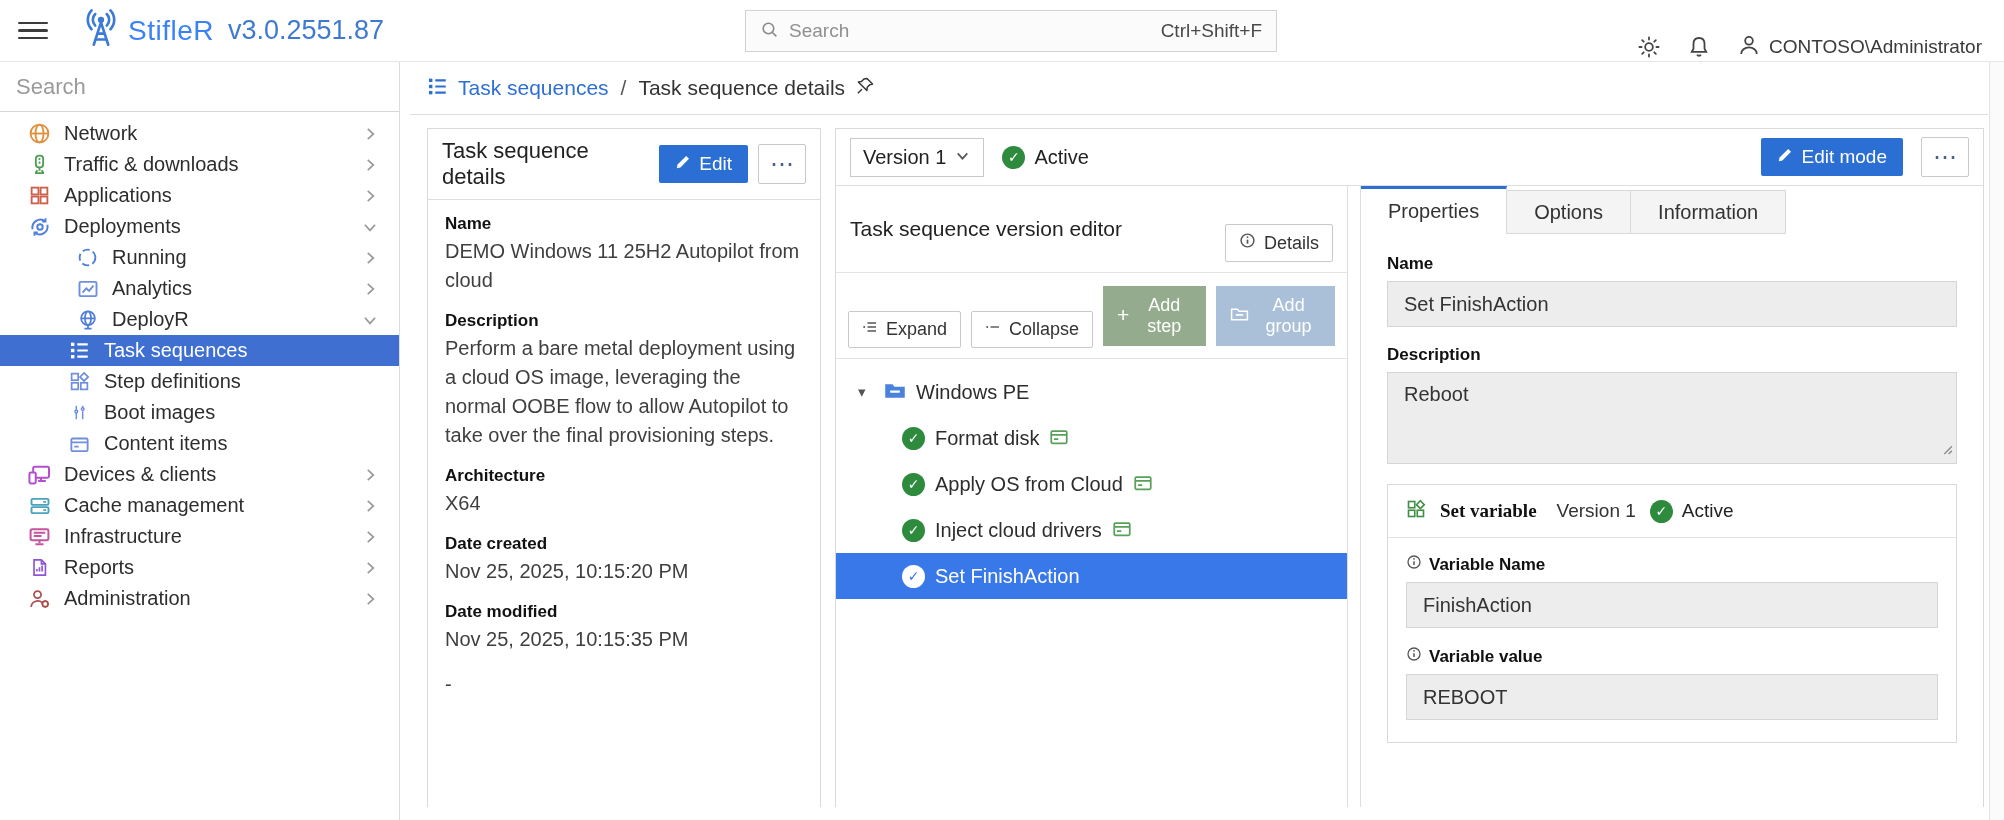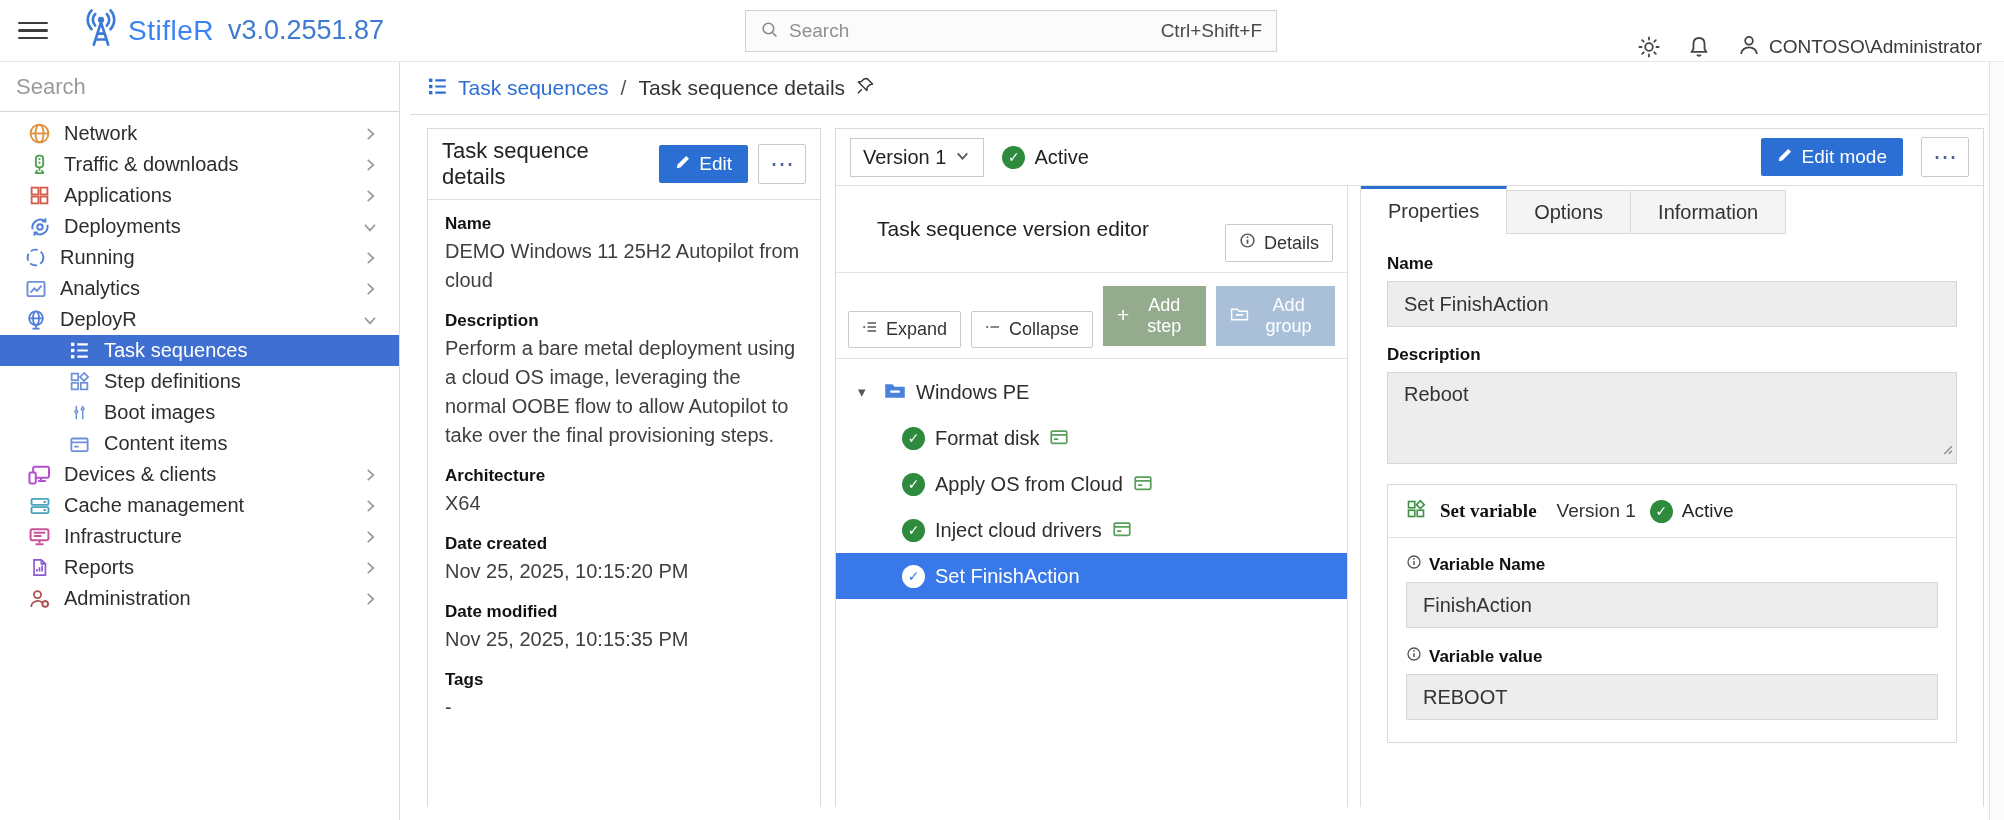--- a/index.html
+++ b/index.html
@@ -29,21 +29,21 @@
     border-right:1px solid #dcdcdc; }
   .side-search { height:50px; border-bottom:1px solid #d6d6d6; display:flex; align-items:center; }
   .side-search input { width:100%; border:none; outline:none; font-size:22px; color:#333; padding:0 16px;
     font-family:inherit; }
   .side-search input::placeholder { color:#9a9a9a; }
   .nav { padding-top:6px; }
   .nav-item { height:31px; display:flex; align-items:center; font-size:20px; color:#2d2d2d; cursor:pointer;
     position:relative; }
   .nav-item .ic { width:23px; display:flex; justify-content:center; margin-right:13px; }
   .nav-item.l0 { padding-left:28px; }
-  .nav-item.l1 { padding-left:24px; }
+  .nav-item.l1 { padding-left:76px; }
   .nav-item.l2 { padding-left:68px; }
   .nav-item .chev { position:absolute; right:20px; top:7px; }
   .nav-item.selected { background:#3f6fd1; color:#fff; }
   .nav-item.selected .ic { color:#fff; }
 
   .c-home{color:#d6436f}.c-net{color:#e0913f}.c-traffic{color:#4d9e50}.c-apps{color:#cf5f4a}
   .c-blue{color:#4f7fd9}.c-blue2{color:#6f8fdd}.c-dev{color:#b34fd0}.c-cache{color:#4aa3bd}
   .c-infra{color:#c4549c}.c-rep{color:#8d55d4}.c-adm{color:#ad5050}
 
   
@@ -80,21 +80,21 @@
   .check { width:23px; height:23px; border-radius:50%; background:#2e8b3d; color:#fff; font-size:14px;
     display:inline-flex; align-items:center; justify-content:center; flex:none; }
   .check::after { content:"✓"; font-weight:bold; }
   .check.inv { background:#fff; color:#3878e8; }
   .spacer { flex:1; }
   .version-body { flex:1; display:flex; min-height:0; }
 
   
   .tree-panel { width:512px; flex:none; border-right:1px solid #dedede; display:flex; flex-direction:column; }
   .tree-head { display:flex; align-items:center; padding:10px 14px; border-bottom:1px solid #e3e3e3; }
-  .tree-title { flex:1; font-size:21px; color:#222;margin-left:27px; }
+  .tree-title { flex:1; font-size:21px; color:#222; }
   .btn-light { border:1px solid #c9c9c9; background:#fff; font-size:18px; color:#333; padding:7px 13px;
     border-radius:2px; display:inline-flex; align-items:center; gap:8px; cursor:pointer; font-family:inherit;margin-top:28px; }
   .tree-toolbar { display:flex; align-items:center; gap:10px; padding:10px 12px; border-bottom:1px solid #e3e3e3; }
   .btn-addstep { background:#94ac8d; color:#fff; border:none; font-size:18px; padding:9px 14px;
     display:inline-flex; align-items:center; gap:7px; cursor:pointer; margin-left:auto; font-family:inherit; }
   .btn-addgroup { background:#a9c0d8; color:#fff; border:none; font-size:18px; padding:9px 14px;
     display:inline-flex; align-items:center; gap:7px; cursor:pointer; font-family:inherit; }
   .plus-glyph::before { content:"+"; font-size:21px; line-height:1; }
   .tree { padding:10px 0; }
   .tree-row { height:46px; display:flex; align-items:center; gap:10px; font-size:20px; color:#2d2d2d; cursor:pointer; }
@@ -432,21 +432,20 @@
         <div class="f-label">Name</div>
         <div class="f-value">DEMO Windows 11 25H2 Autopilot from cloud</div>
         <div class="f-label">Description</div>
         <div class="f-value">Perform a bare metal deployment using a cloud OS image, leveraging the normal OOBE flow to allow Autopilot to take over the final provisioning steps.</div>
         <div class="f-label">Architecture</div>
         <div class="f-value">X64</div>
         <div class="f-label">Date created</div>
         <div class="f-value">Nov 25, 2025, 10:15:20 PM</div>
         <div class="f-label">Date modified</div>
         <div class="f-value">Nov 25, 2025, 10:15:35 PM</div>
-        <div class="f-label">Tags</div>
         <div class="f-value">-</div>
       </div>
     </div>
 
     <div class="card version-card">
       <div class="version-head">
         <span class="version-select">
           <span>Version 1</span>
           <span><svg viewBox="0 0 16 16" width="17">
                 <polyline points="3.5 6 8 11 12.5 6" fill="none" stroke="#555" stroke-width="1.6"></polyline>

